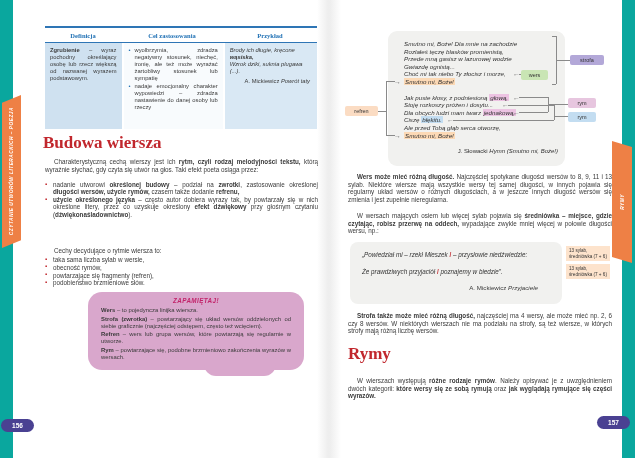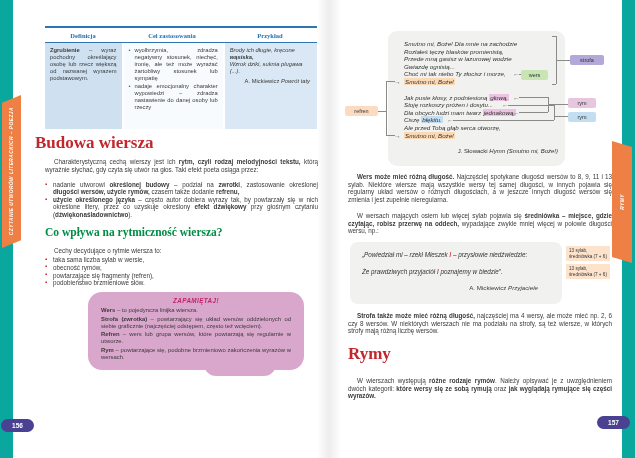--- a/index.html
+++ b/index.html
@@ -100,28 +100,27 @@
         </ul>
       </div>
       <div class="cell bg3 c3">
         <div><span style="font-style: italic;">Brody ich długie, kręcone </span><span style="font-weight: 700; font-style: italic;">wąsiska,</span></div>
         <div><span style="font-style: italic;">Wzrok dziki, suknia plugawa (...).</span></div>
         <div class="ex-attr"><span>A. Mickiewicz </span><span style="font-style: italic;">Powrót taty</span></div>
       </div>
     </div>
   </div>
 
-  <div class="h-red" style="left:35px;top:133px;">Budowa wiersza</div>
+  <div class="h-red" style="left:43px;top:133px;">Budowa wiersza</div>
   <div class="para indent" style="left:45px;top:158px;width:273px;"><span>Charakterystyczną cechą wierszy jest ich </span><span style="font-weight: 700;">rytm, czyli rodzaj melodyjności tekstu,</span><span> którą wyraźnie słychać, gdy czyta się utwór na głos. Taki efekt poeta osiąga przez:</span></div>
   <ul class="blist" style="left:45px;top:181px;width:273px;">
     <li><span>nadanie utworowi </span><span style="font-weight: 700;">określonej budowy</span><span> – podział na </span><span style="font-weight: 700;">zwrotki</span><span>, zastosowanie określonej </span><span style="font-weight: 700;">długości wersów, użycie rymów,</span><span> czasem także dodanie </span><span style="font-weight: 700;">refrenu,</span></li>
     <li><span style="font-weight: 700;">użycie określonego języka</span><span> – często autor dobiera wyrazy tak, by powtarzały się w nich określone litery, przez co uzyskuje określony </span><span style="font-weight: 700;">efekt dźwiękowy</span><span> przy głośnym czytaniu (</span><span style="font-weight: 700;">dźwiękonaśladownictwo</span><span>).</span></li>
   </ul>
 
-  <div class="h-green" style="left:45px;top:226px;">Co wpływa na rytmiczność wiersza?</div>
   <div class="para indent" style="left:45px;top:247px;width:273px;">Cechy decydujące o rytmie wiersza to:</div>
   <ul class="blist" style="left:45px;top:256px;width:273px;">
     <li>taka sama liczba sylab w wersie,</li>
     <li>obecność rymów,</li>
     <li>powtarzające się fragmenty (refren),</li>
     <li>podobieństwo brzmieniowe słów.</li>
   </ul>
 
   <div class="remember">
     <div class="rtitle">ZAPAMIĘTAJ!</div>

